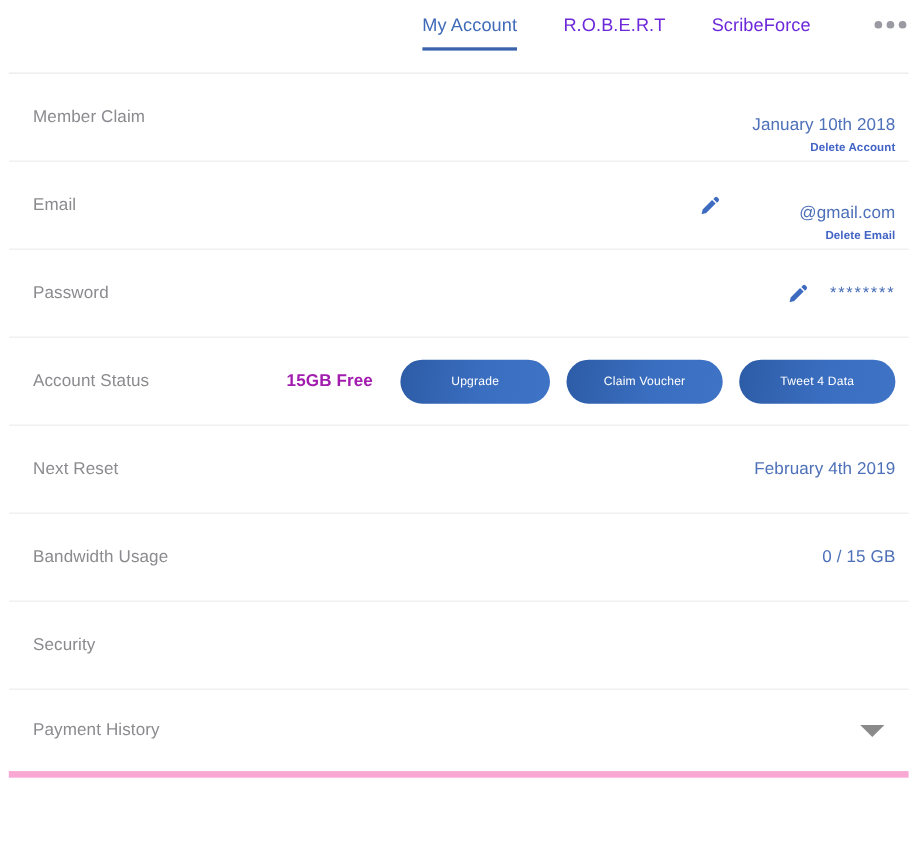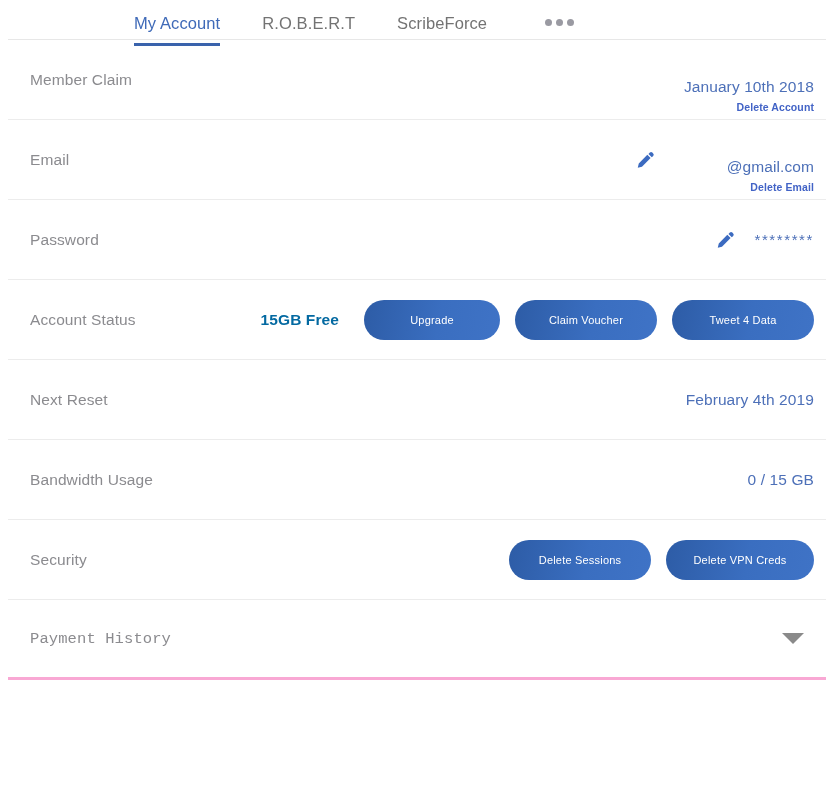--- a/index.html
+++ b/index.html
@@ -15,33 +15,34 @@
   .page {
     width: 834px;
     height: 785px;
     position: relative;
     background: #ffffff;
   }
 
   
   .tabbar {
     position: relative;
-    height: 40px;
+    height: 67px;
     display: flex;
     align-items: flex-start;
     padding-top: 14px;
     padding-left: 126px;
     border-bottom: 1px solid #e7e7e7;
     margin: 0 8px;
+    justify-content: flex-end;
   }
 
   .tab {
     position: relative;
     font-size: 16.5px;
-    color: #737373;
+    color: #6d28d9;
     letter-spacing: 0.1px;
     white-space: nowrap;
     padding: 0 0 13px 0;
     margin-right: 42px;
     cursor: pointer;
     background: none;
     border: none;
     font-family: "Liberation Sans", sans-serif;
   }
 
@@ -81,21 +82,21 @@
   }
 
   .row {
     position: relative;
     height: 80px;
     display: flex;
     align-items: center;
     border-bottom: 1px solid #ececec;
     padding: 0 12px 0 22px;
   }
-  .row:last-child { border-bottom: 3px solid #f9a8d4; font-family: Liberation Mono, monospace; }
+  .row:last-child { border-bottom: 6px solid #f9a8d4; }
 
   .row-label {
     font-size: 15.5px;
     color: #8b8b8f;
     letter-spacing: 0.1px;
     white-space: nowrap;
   }
 
   .row-right {
     margin-left: auto;
@@ -160,21 +161,21 @@
     cursor: pointer;
     background: linear-gradient(100deg, #2d5ca6 0%, #3a6ec0 55%, #3f73c6 100%);
     white-space: nowrap;
     margin-left: 15px;
   }
   .btn:first-child { margin-left: 0; }
 
   .status-free {
     font-size: 15.5px;
     font-weight: bold;
-    color: #0369a1;
+    color: #a21caf;
     letter-spacing: 0.1px;
     margin-right: 10px;
     white-space: nowrap;
   }
 
   .btn-upgrade   { min-width: 136px; }
   .btn-voucher   { min-width: 142px; }
   .btn-tweet     { min-width: 142px; }
   .btn-sessions  { min-width: 142px; }
   .btn-vpncreds  { min-width: 148px; }
@@ -273,24 +274,20 @@
 
     <div class="row">
       <span class="row-label">Bandwidth Usage</span>
       <div class="row-right">
         <span class="row-value">0 / 15 GB</span>
       </div>
     </div>
 
     <div class="row">
       <span class="row-label">Security</span>
-      <div class="row-right">
-        <button class="btn btn-sessions">Delete Sessions</button>
-        <button class="btn btn-vpncreds">Delete VPN Creds</button>
-      </div>
     </div>
 
     <div class="row">
       <span class="row-label">Payment History</span>
       <div class="row-right">
         <span class="chevron"></span>
       </div>
     </div>
 
   </div>

